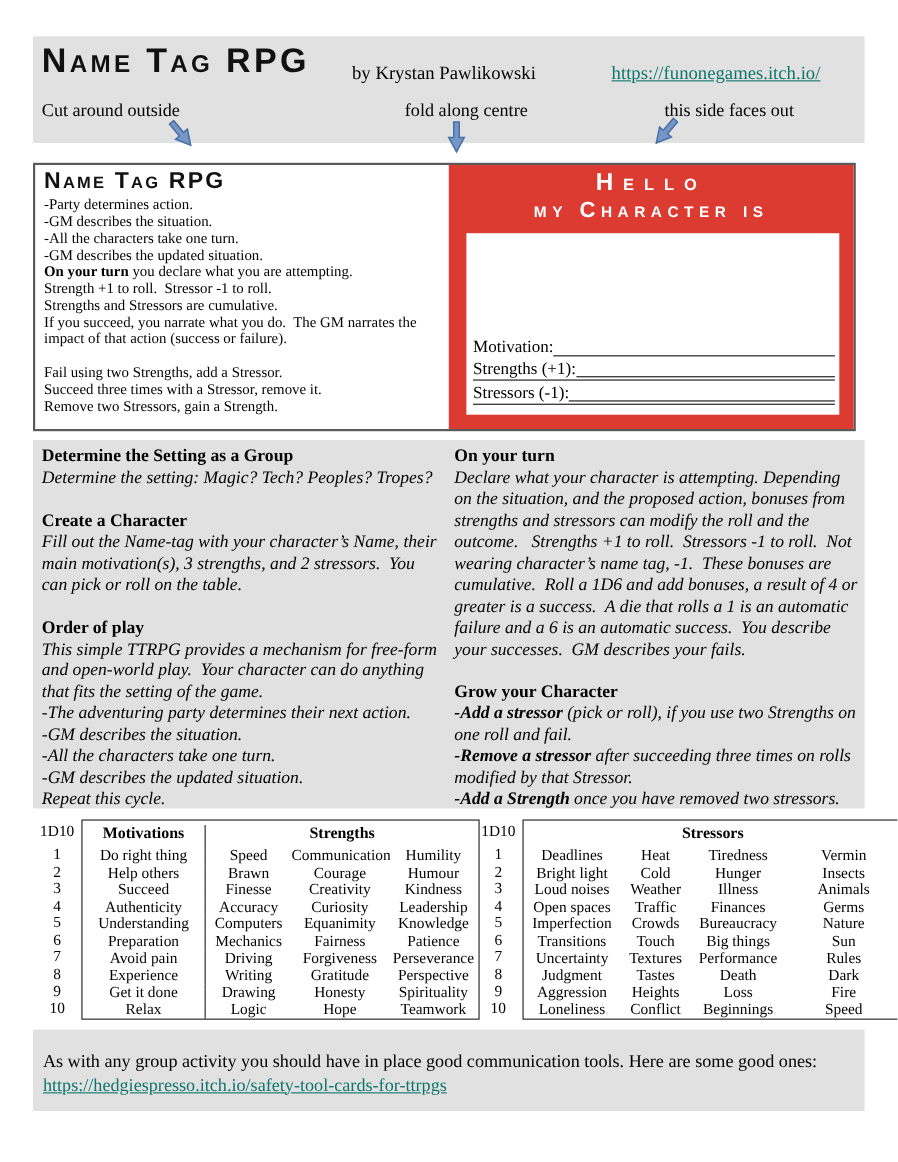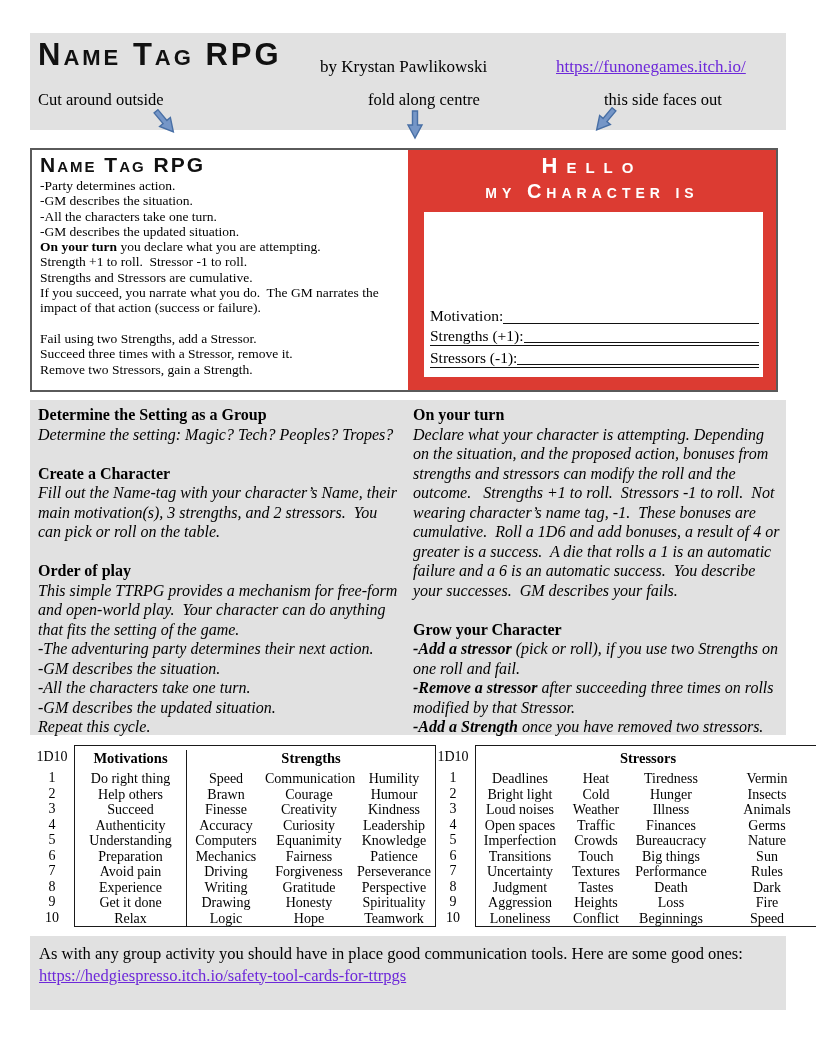--- a/index.html
+++ b/index.html
@@ -6,21 +6,21 @@
   .page{position:relative;width:816px;height:1056px;background:#ffffff;
         font-family:"Liberation Serif",serif;color:#000;overflow:hidden;}
   .band{position:absolute;left:30px;width:756px;background:#e1e1e1;}
   .display{font-family:"Liberation Sans",sans-serif;font-weight:700;font-variant:small-caps;}
 
   
   #hdr{top:33px;height:97px;}
   .hdr-title{position:absolute;left:8px;top:4px;font-size:31px;letter-spacing:3px;color:#111;}
   .hdr-by{position:absolute;left:290px;top:24px;font-size:17px;}
   .hdr-link{position:absolute;left:526px;top:24px;font-size:17px;}
-  a{color:#6d28d9;}
+  a{color:#0f766e;}
   .hdr-note{position:absolute;top:57px;font-size:16.5px;}
   #note-cut{left:8px;} #note-fold{left:338px;} #note-face{left:574px;}
   .arrow{position:absolute;width:26px;height:30px;z-index:3;}
   #arrow1{left:122px;top:74px;transform:rotate(-40deg);}
   #arrow2{left:372px;top:77px;}
   #arrow3{left:562px;top:72px;transform:rotate(40deg);}
 
   
   #card{position:absolute;left:30px;top:148px;width:744px;height:240px;
         border:2px solid #5a5a5a;display:flex;background:#fff;}
@@ -61,21 +61,21 @@
   .tc{height:15.5px;line-height:15.5px;text-align:center;white-space:nowrap;}
   .th{text-align:center;white-space:nowrap;}
   .vline{border-right:1.5px solid #1a1a1a;}
   #box-left .thead{grid-template-columns:112px 248px;}
   #box-left .tbody{grid-template-columns:112px 78px 88px 82px;}
   #box-right{width:346px;box-sizing:border-box;}
   #box-right .thead{grid-template-columns:1fr;}
   #box-right .tbody{grid-template-columns:88px 64px 86px 1fr;}
 
   
-  #footer{top:936px;height:74px;box-sizing:border-box;padding:7px 9px;
+  #footer{top:936px;height:74px;box-sizing:border-box;padding:18px 9px;
           font-size:16.5px;line-height:21.5px;}
   .f-link{display:inline-block;}
 </style>
 </head>
 <body>
 
 <div class="page">
 
   <div class="band" id="hdr">
     <div class="hdr-title display">Name Tag RPG</div>

